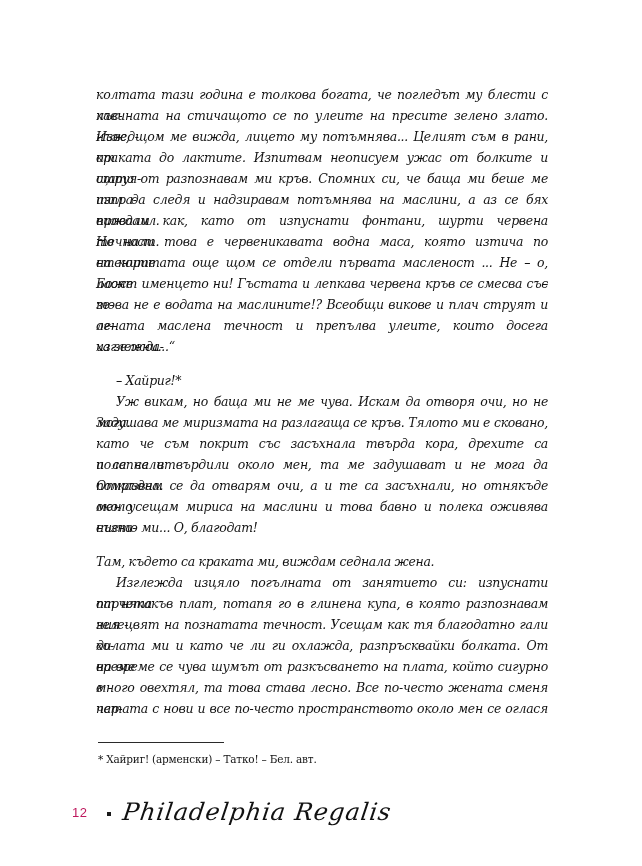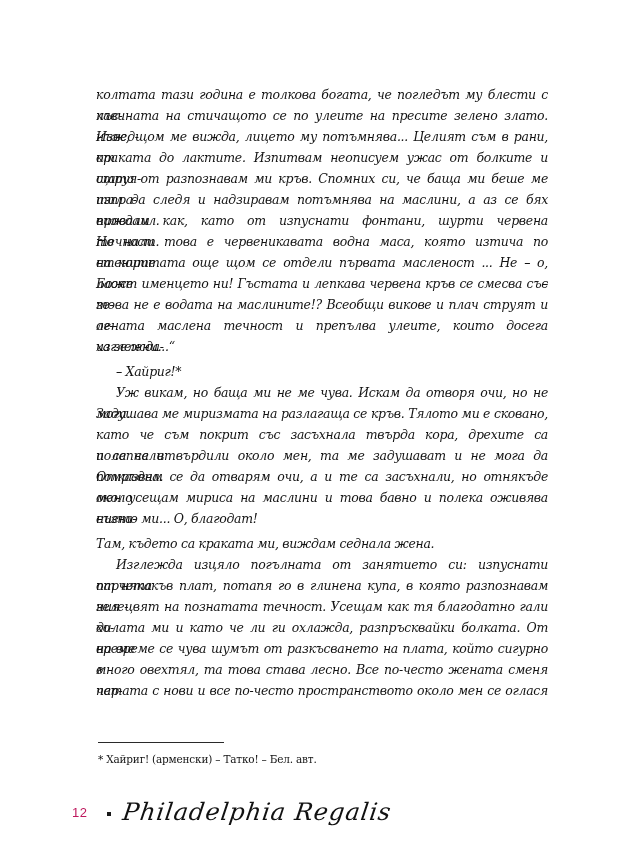--- a/index.html
+++ b/index.html
@@ -16,21 +16,21 @@
     font-family: "DejaVu Serif", "Liberation Serif", serif;
     color: #141414;
   }
   .text-block {
     position: absolute;
     left: 96px;
     top: 84px;
     width: 452px;
   }
   .para { margin: 0; padding: 0; }
-  .para.gap { margin-top: 4px; }
+  .para.gap { margin-top: 13px; }
   .line {
     height: 21px;
     line-height: 21px;
     font-style: italic;
     font-size: 12.5px;
     letter-spacing: -0.3px;
     text-align: justify;
     white-space: normal;
   }
   .line.j { text-align-last: justify; }

